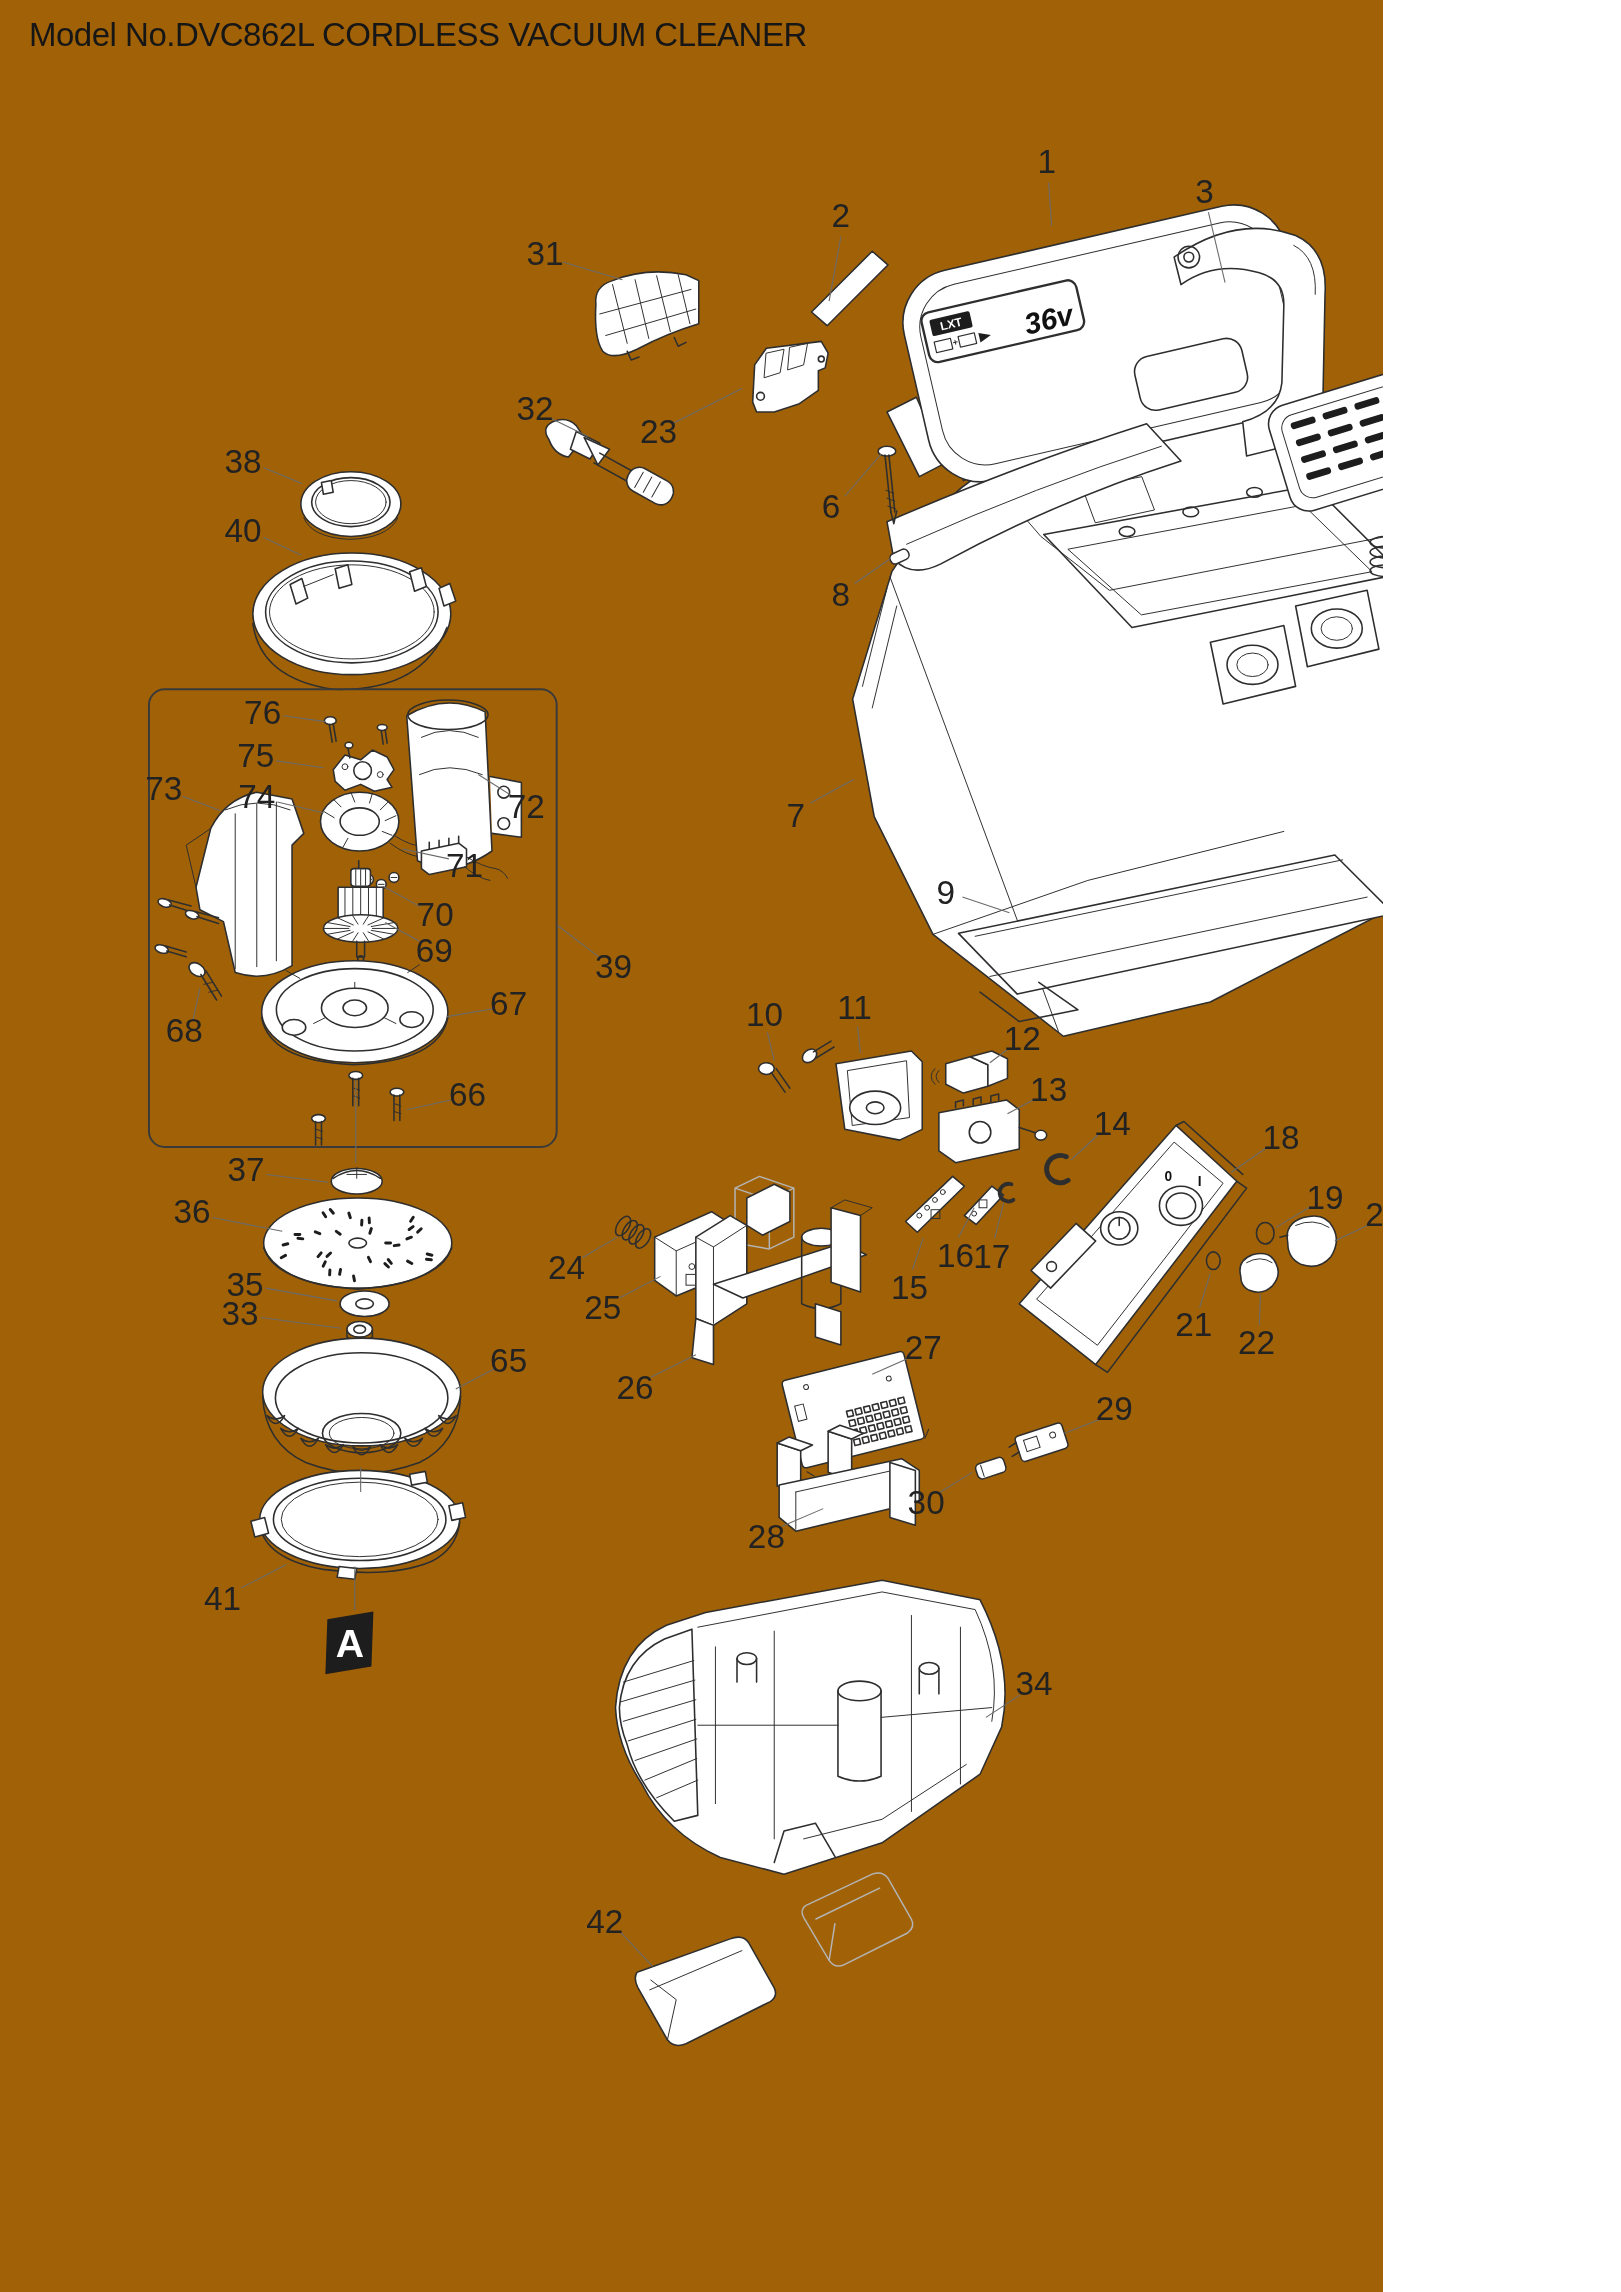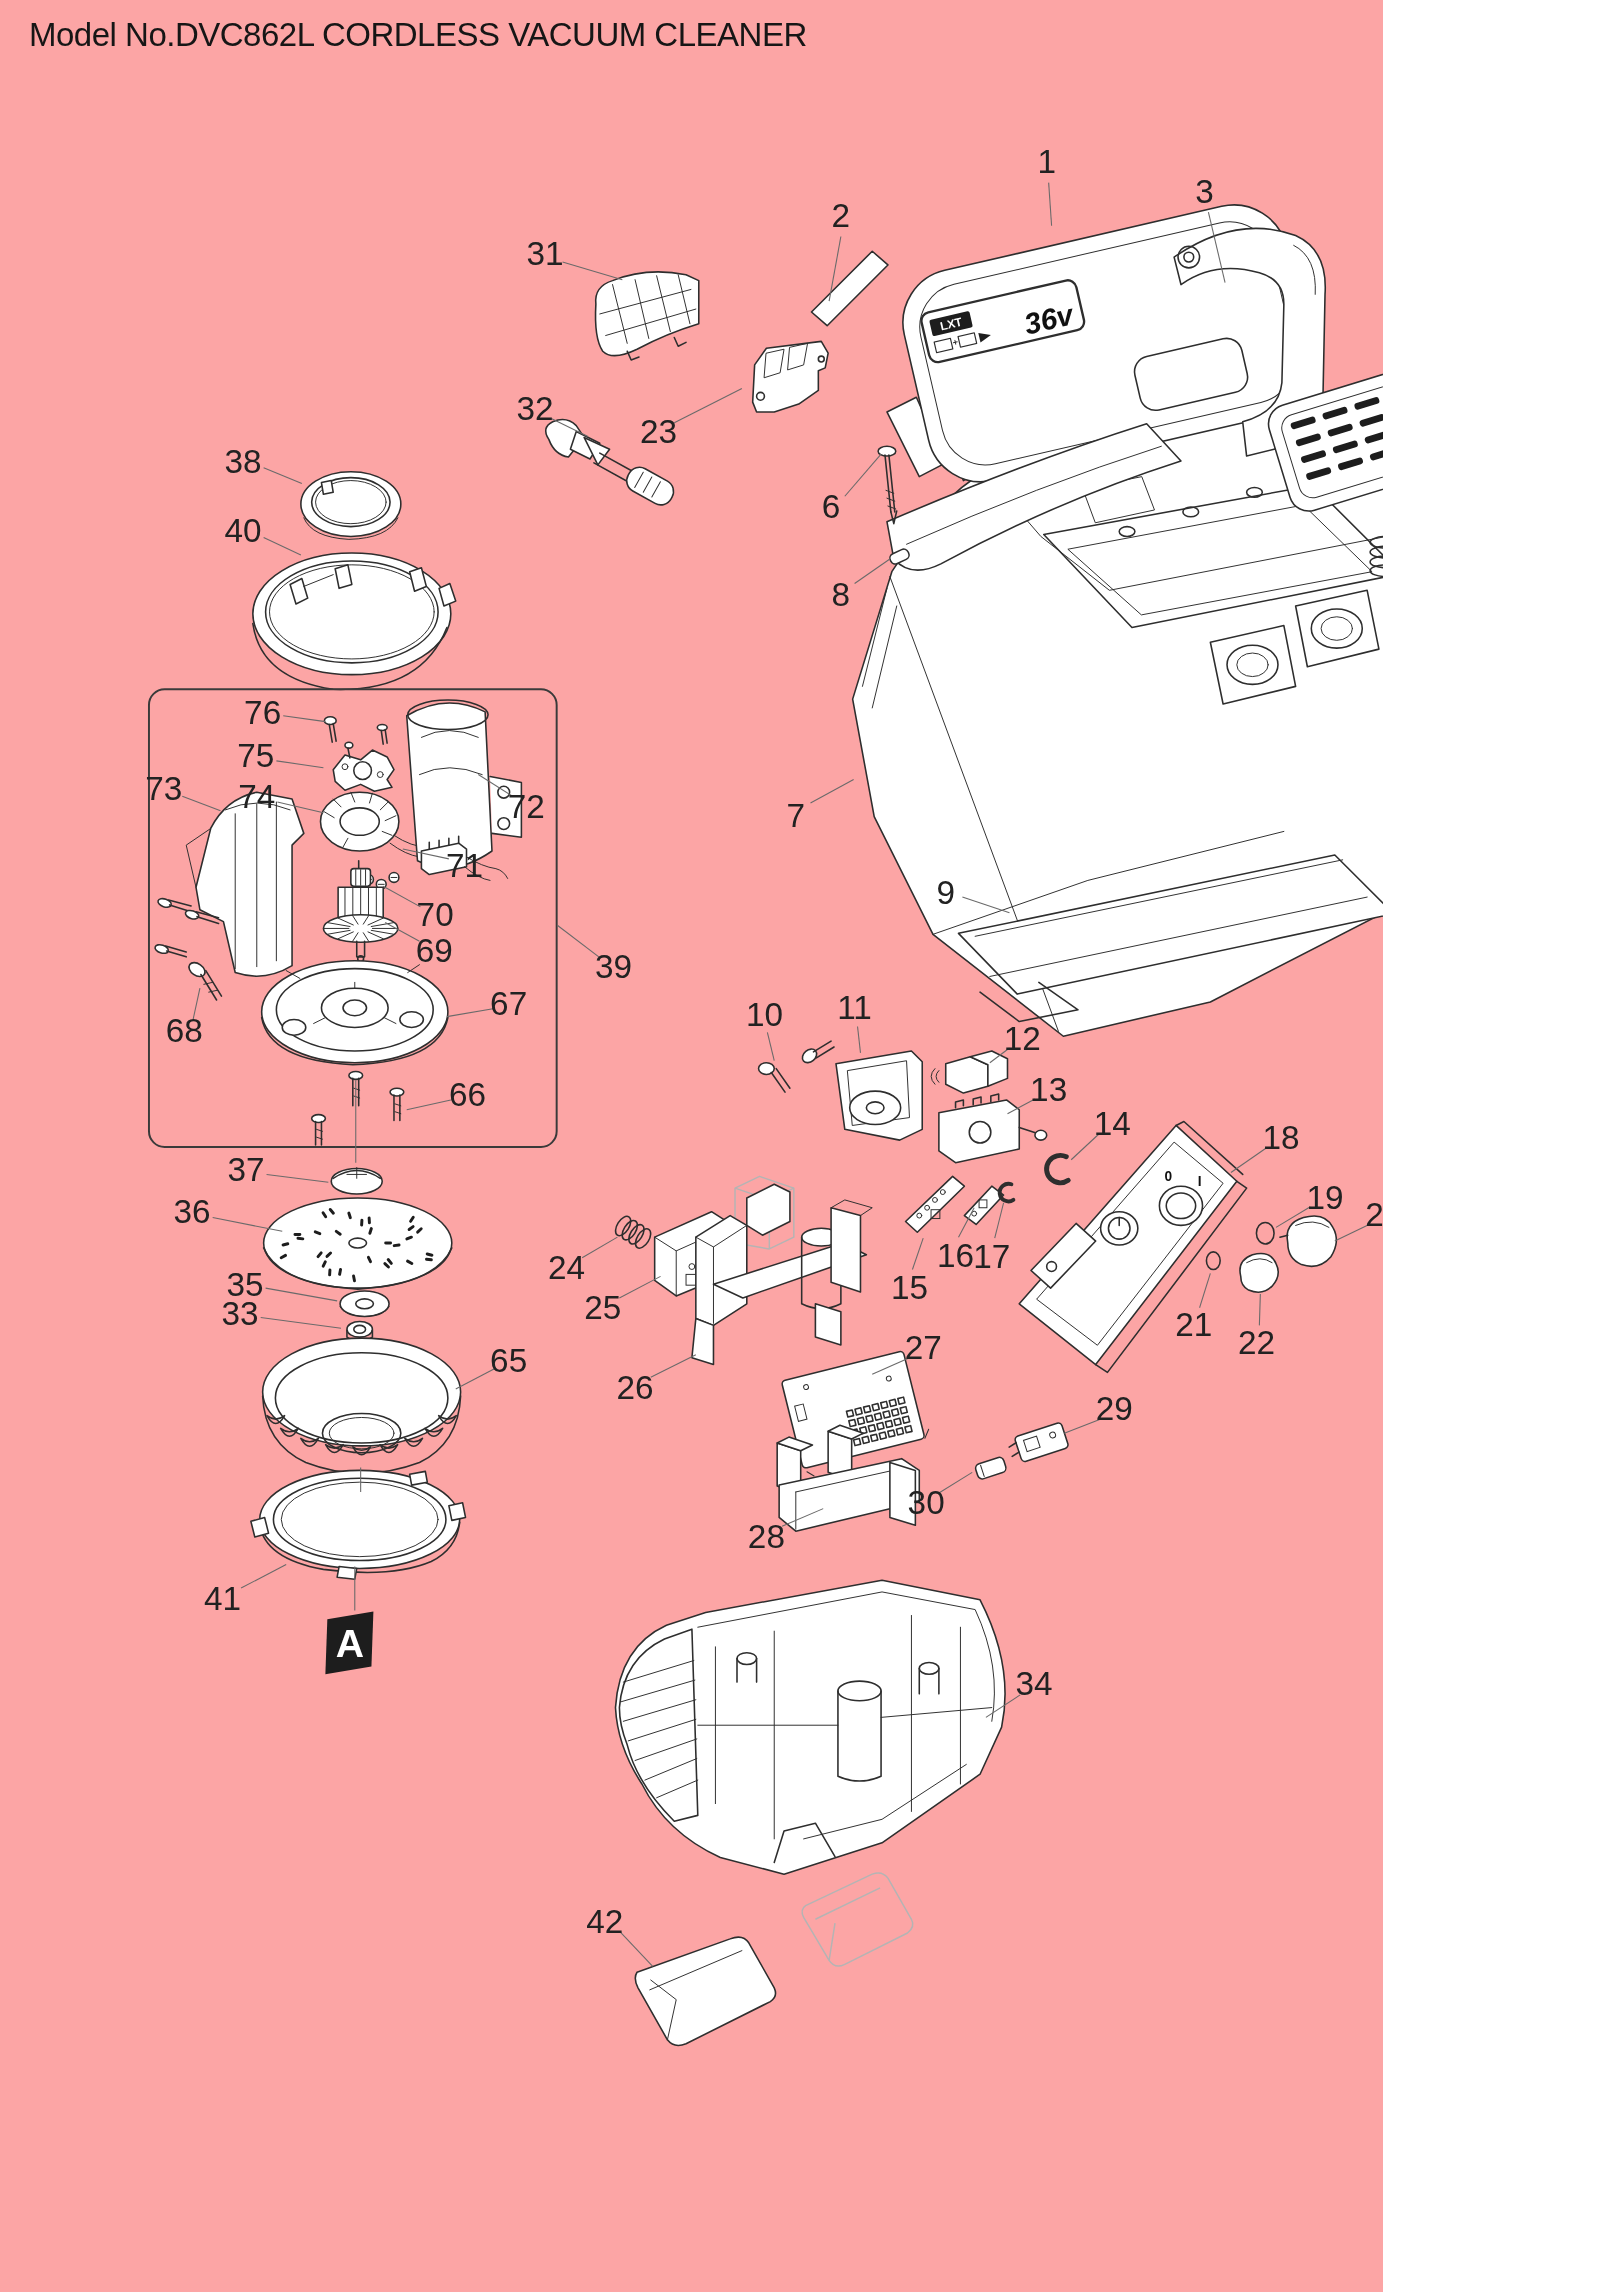--- a/index.html
+++ b/index.html
@@ -1,16 +1,16 @@
 <!DOCTYPE html>
 <html><head>
 <meta charset="utf-8">
 <style>
   html,body{margin:0;padding:0;background:#fff;}
-  .page{position:relative;width:1383px;height:2293px;background:#fca5a5;overflow:hidden;
+  .page{position:relative;width:1383px;height:2293px;background:#a16207;overflow:hidden;
         font-family:"Liberation Sans",sans-serif;}
   .title{position:absolute;left:29px;top:15.7px;font-size:33px;letter-spacing:-0.5px;
          color:#161616;font-weight:500;}
   svg{position:absolute;left:0;top:0;}
   .s  {stroke:#2e2e2e;stroke-width:1.6;fill:none;stroke-linejoin:round;stroke-linecap:round;}
   .sf {stroke:#2e2e2e;stroke-width:1.6;fill:#ffffff;stroke-linejoin:round;stroke-linecap:round;}
   .t  {stroke:#2e2e2e;stroke-width:1;fill:none;stroke-linecap:round;}
   .ghost{stroke:#b4b4b4;stroke-width:1.5;fill:none;stroke-linejoin:round;}
   .dark{fill:#1d1d1d;stroke:none;}
   .leader{stroke:#6a6a6a;stroke-width:1.1;fill:none;}

